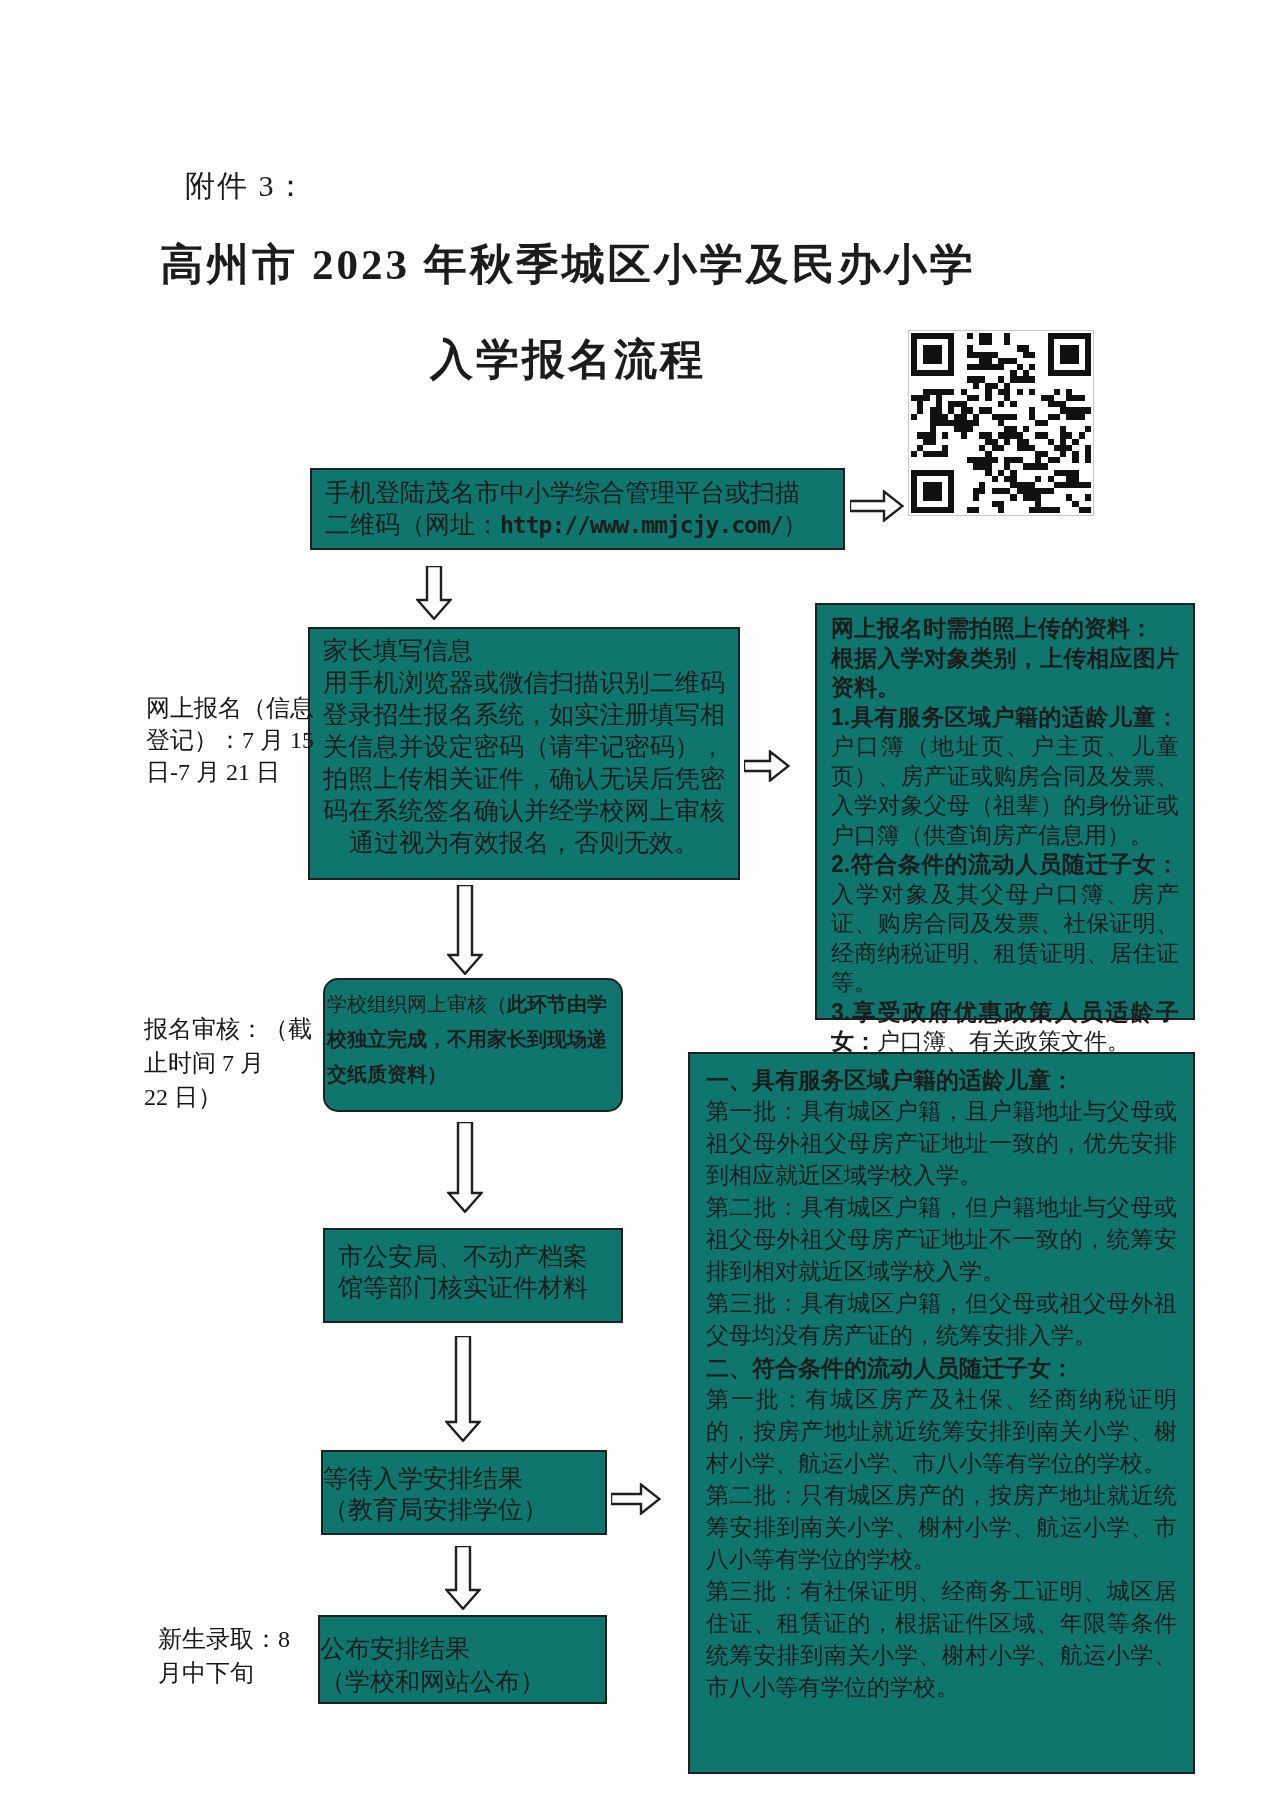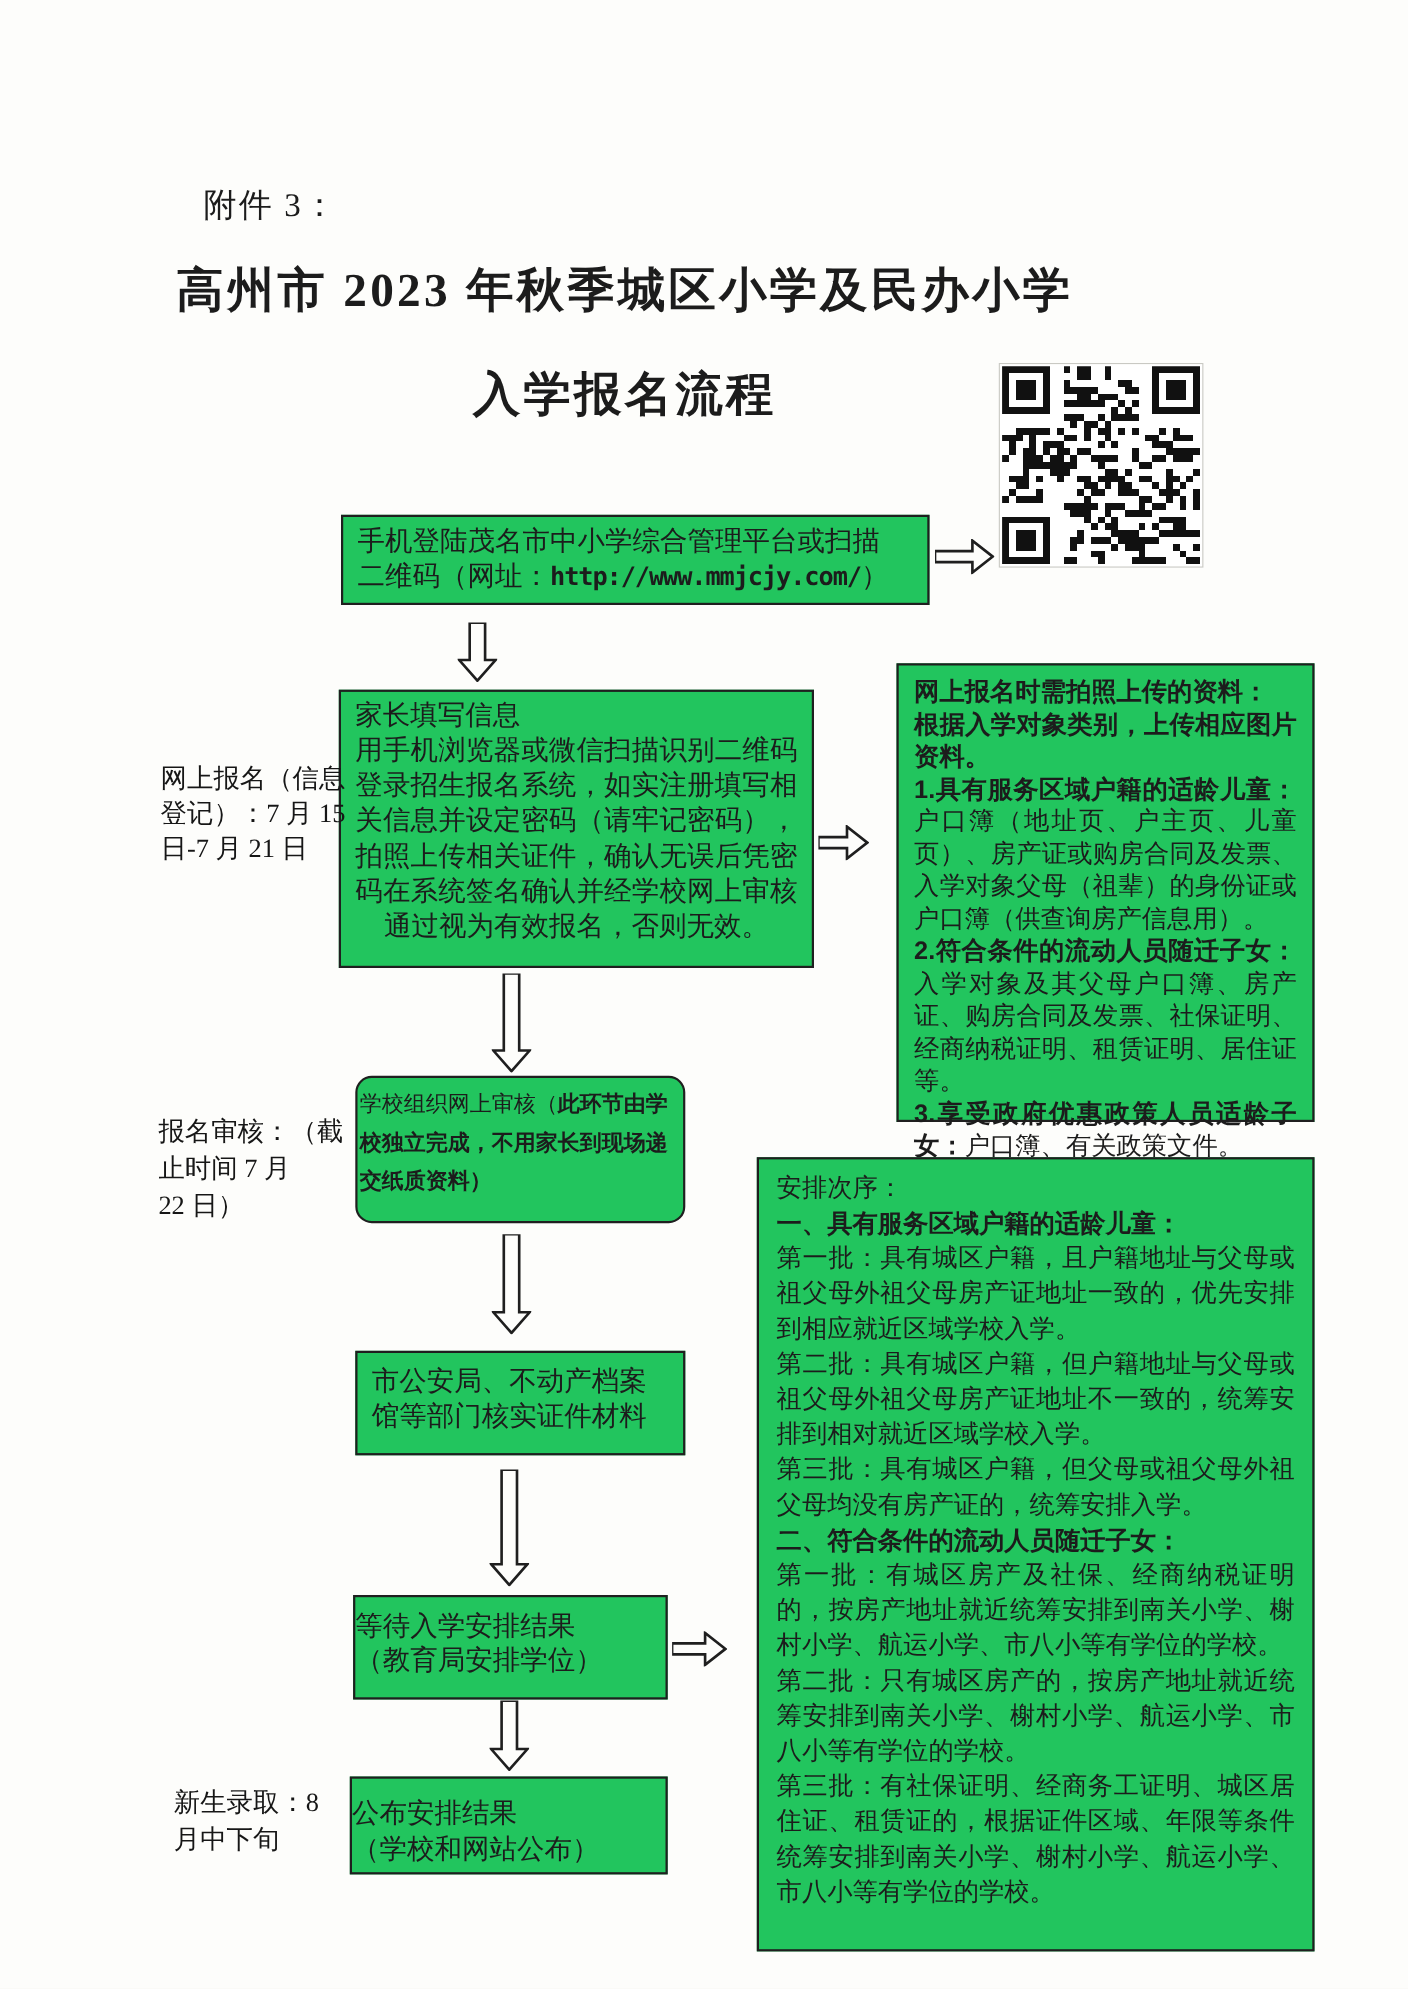--- a/index.html
+++ b/index.html
@@ -5,21 +5,21 @@
   html,body{margin:0;padding:0;}
   body{background:#e8e8e6;}
   #page{
     position:relative;width:1280px;height:1808px;margin:0 auto;
     background:#fdfdfb;color:#1c1c1c;overflow:hidden;
     font-family:"Liberation Serif","DejaVu Serif",serif;
   }
   .abs{position:absolute;}
   .hei{font-family:"Liberation Sans","DejaVu Sans",sans-serif;font-weight:700;}
   .flow-box{
-    position:absolute;border:2.5px solid #1f1f1f;background:#22c55e;
+    position:absolute;border:2.5px solid #1f1f1f;background:#0f766e;
     box-sizing:border-box;font-size:25px;line-height:32px;
   }
   .attach{font-size:30px;letter-spacing:2px;}
   .title-wrap{left:68px;top:243px;width:1000px;text-align:center;}
   .title-line{font-size:43px;font-weight:700;letter-spacing:3px;line-height:1;}
   .title-line2{margin-top:52px;}
   .side-label{width:175px;font-size:24px;color:#161616;}
   .side-label div{white-space:nowrap;}
   .center{}
   .just{text-align:justify;text-justify:inter-character;}
@@ -376,21 +376,20 @@
     <span>学校组织网上审核（</span><span class="hei">此环节由学校独立完成，不用家长到现场递交纸质资料）</span>
   </div>
 
   <div class="abs side-label" style="left:144px;top:1012px;line-height:34px;">
     <div>报名审核：（截</div>
     <div>止时间 7 月</div>
     <div>22 日）</div>
   </div>
 
   <div class="flow-box info-box" style="left:663px;top:1052px;width:507px;height:722px;padding:10px 16px 0 16px;line-height:32px;">
-    <p class="order-p">安排次序：</p>
     <p class="order-p hei">一、具有服务区域户籍的适龄儿童：</p>
     <p class="order-p">第一批：具有城区户籍，且户籍地址与父母或祖父母外祖父母房产证地址一致的，优先安排到相应就近区域学校入学。</p>
     <p class="order-p">第二批：具有城区户籍，但户籍地址与父母或祖父母外祖父母房产证地址不一致的，统筹安排到相对就近区域学校入学。</p>
     <p class="order-p">第三批：具有城区户籍，但父母或祖父母外祖父母均没有房产证的，统筹安排入学。</p>
     <p class="order-p hei">二、符合条件的流动人员随迁子女：</p>
     <p class="order-p">第一批：有城区房产及社保、经商纳税证明的，按房产地址就近统筹安排到南关小学、榭村小学、航运小学、市八小等有学位的学校。</p>
     <p class="order-p">第二批：只有城区房产的，按房产地址就近统筹安排到南关小学、榭村小学、航运小学、市八小等有学位的学校。</p>
     <p class="order-p">第三批：有社保证明、经商务工证明、城区居住证、租赁证的，根据证件区域、年限等条件统筹安排到南关小学、榭村小学、航运小学、市八小等有学位的学校。</p>
   </div>
 
@@ -403,21 +402,21 @@
   <div class="flow-box" style="left:323px;top:1228px;width:300px;height:95px;padding:11px 10px 0 13px;line-height:31px;">
     <span>市公安局、不动产档案馆等部门核实证件材料</span>
   </div>
 
   <div class="abs arrow" style="left:445px;top:1336px;">
     <svg width="36" height="106" viewBox="0 0 36 106">
         <path d="M11 0 H25 V86 H34.5 L18 104.8 L1.5 86 H11 Z"></path>
       </svg>
   </div>
 
-  <div class="flow-box center" style="left:321px;top:1450px;width:286px;height:95px;padding-top:11px;line-height:31px;">
+  <div class="flow-box center" style="left:321px;top:1450px;width:286px;height:85px;padding-top:11px;line-height:31px;">
     <div>等待入学安排结果</div>
     <div>（教育局安排学位）</div>
   </div>
 
   <div class="abs arrow" style="left:611px;top:1483px;">
     <svg width="50" height="32" viewBox="0 0 50 32">
         <path d="M0 11 H30 V1.5 L48.5 16 L30 30.5 V21 H0 Z"></path>
       </svg>
   </div>
 

